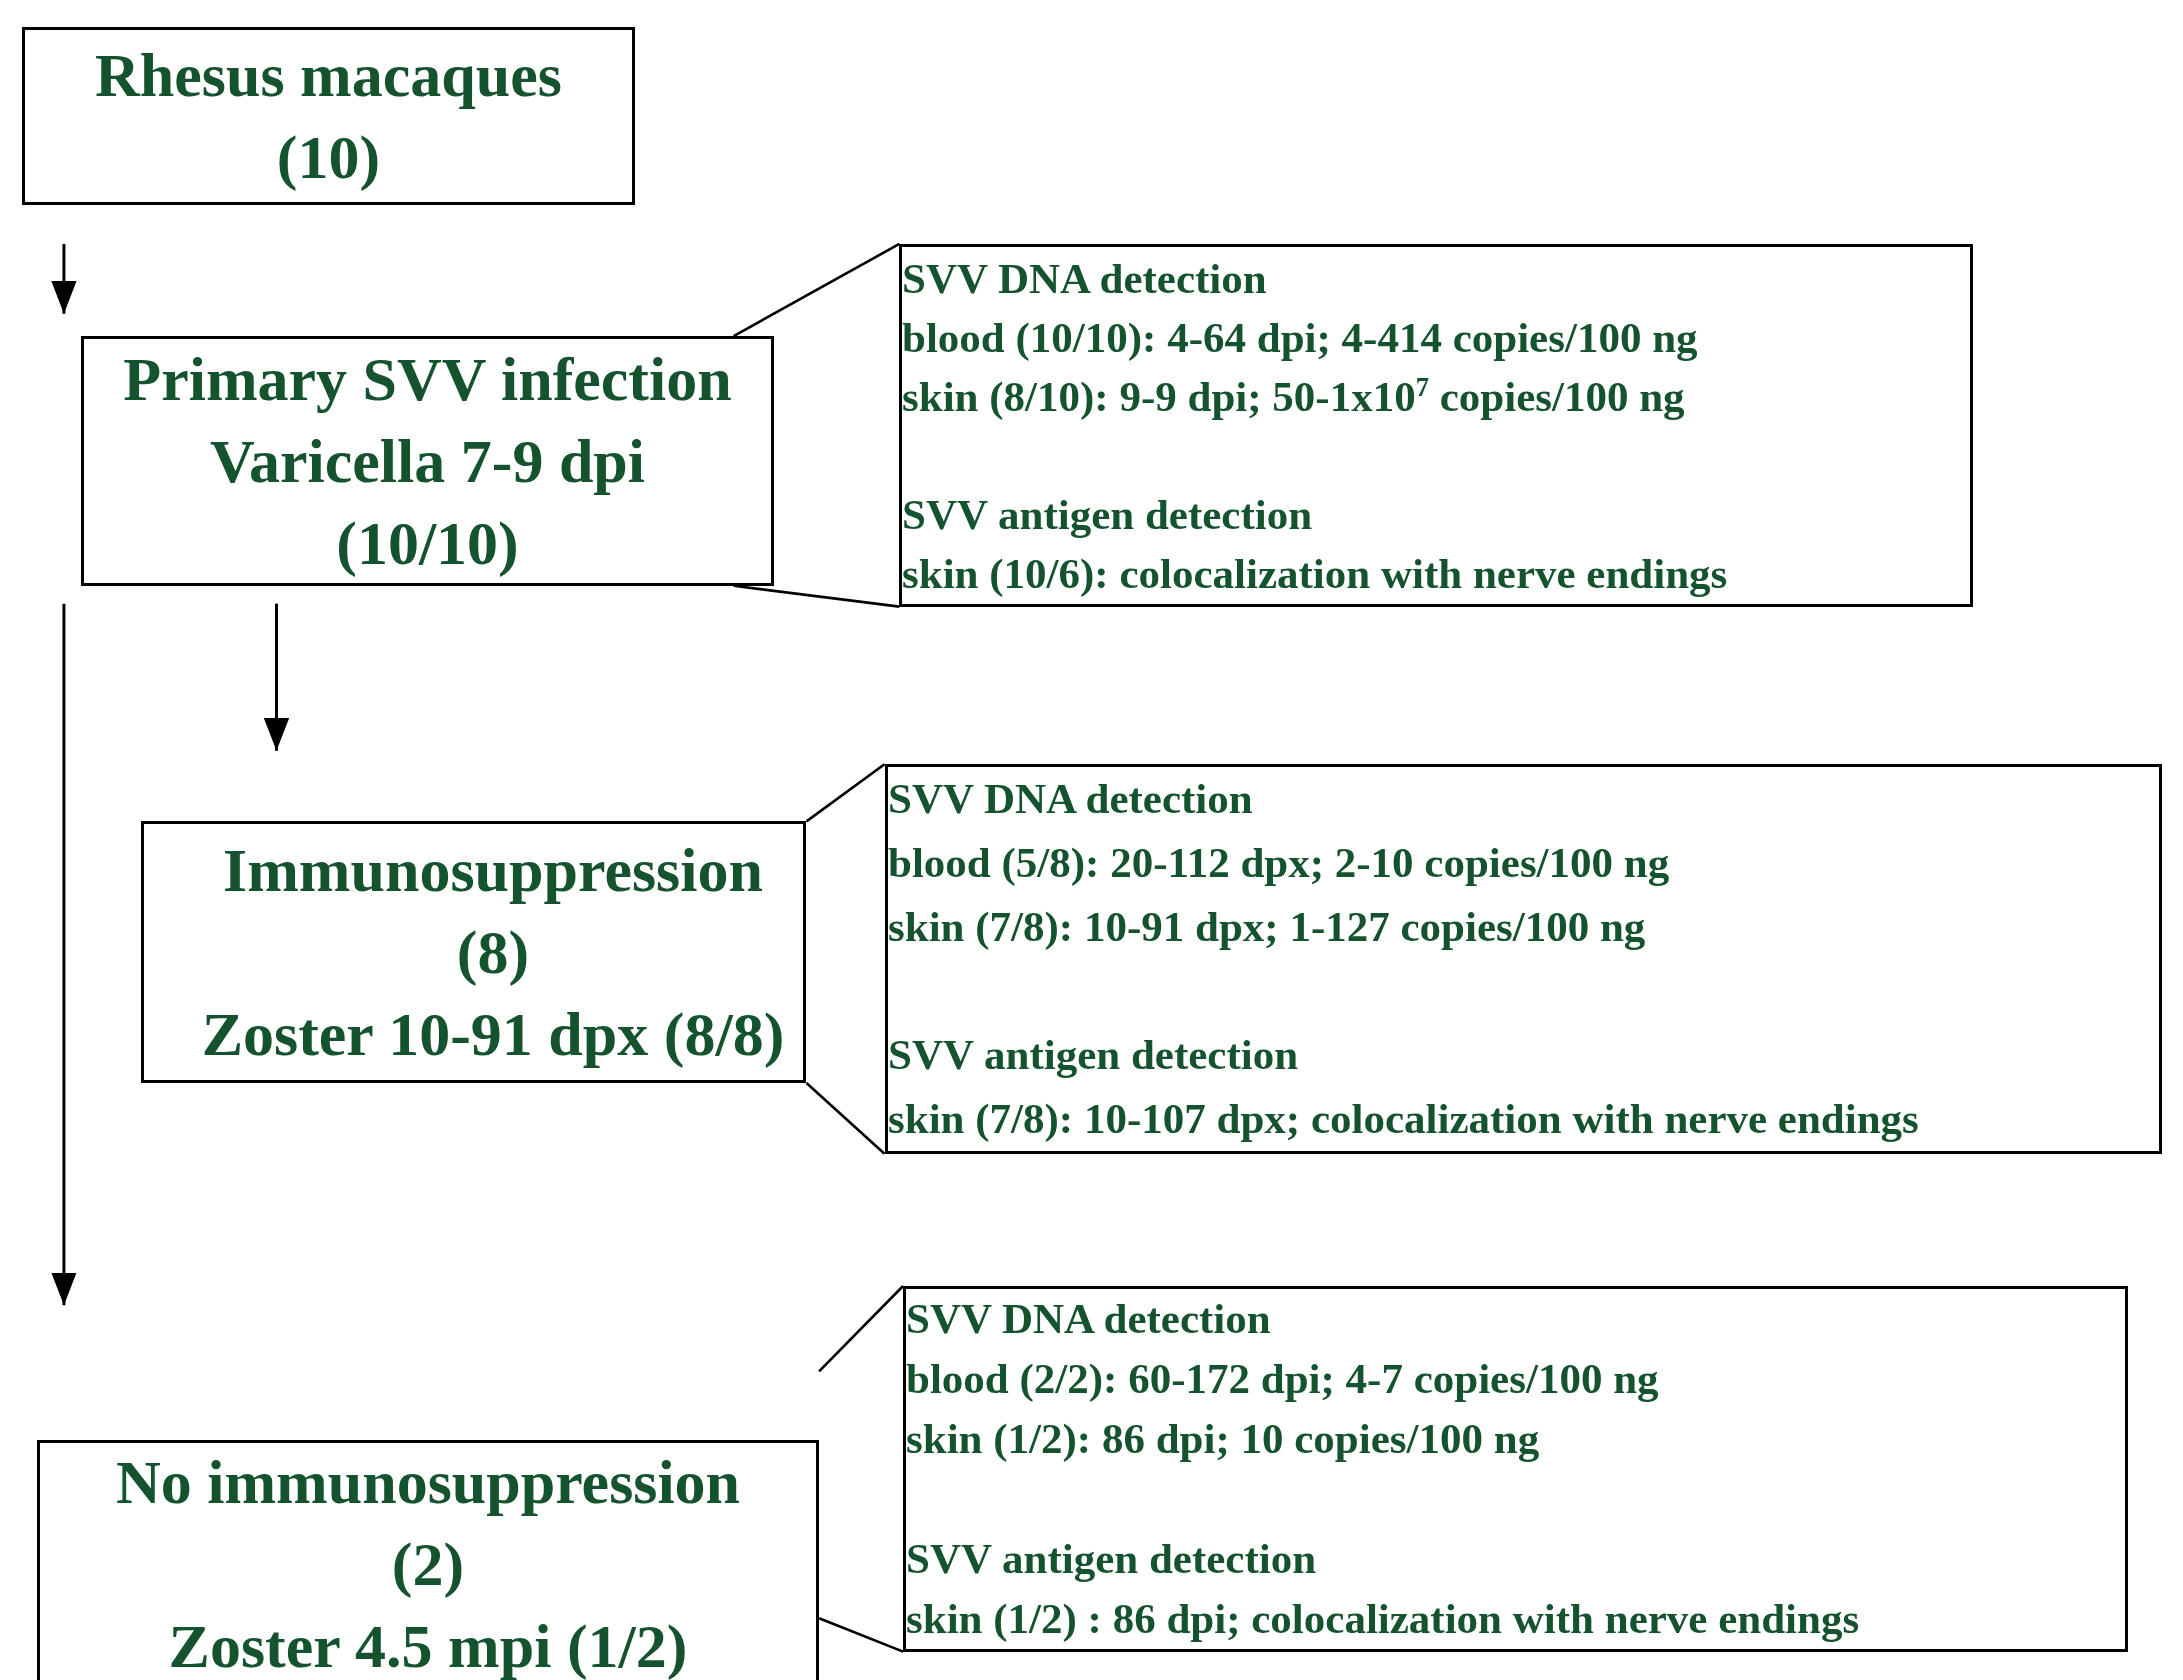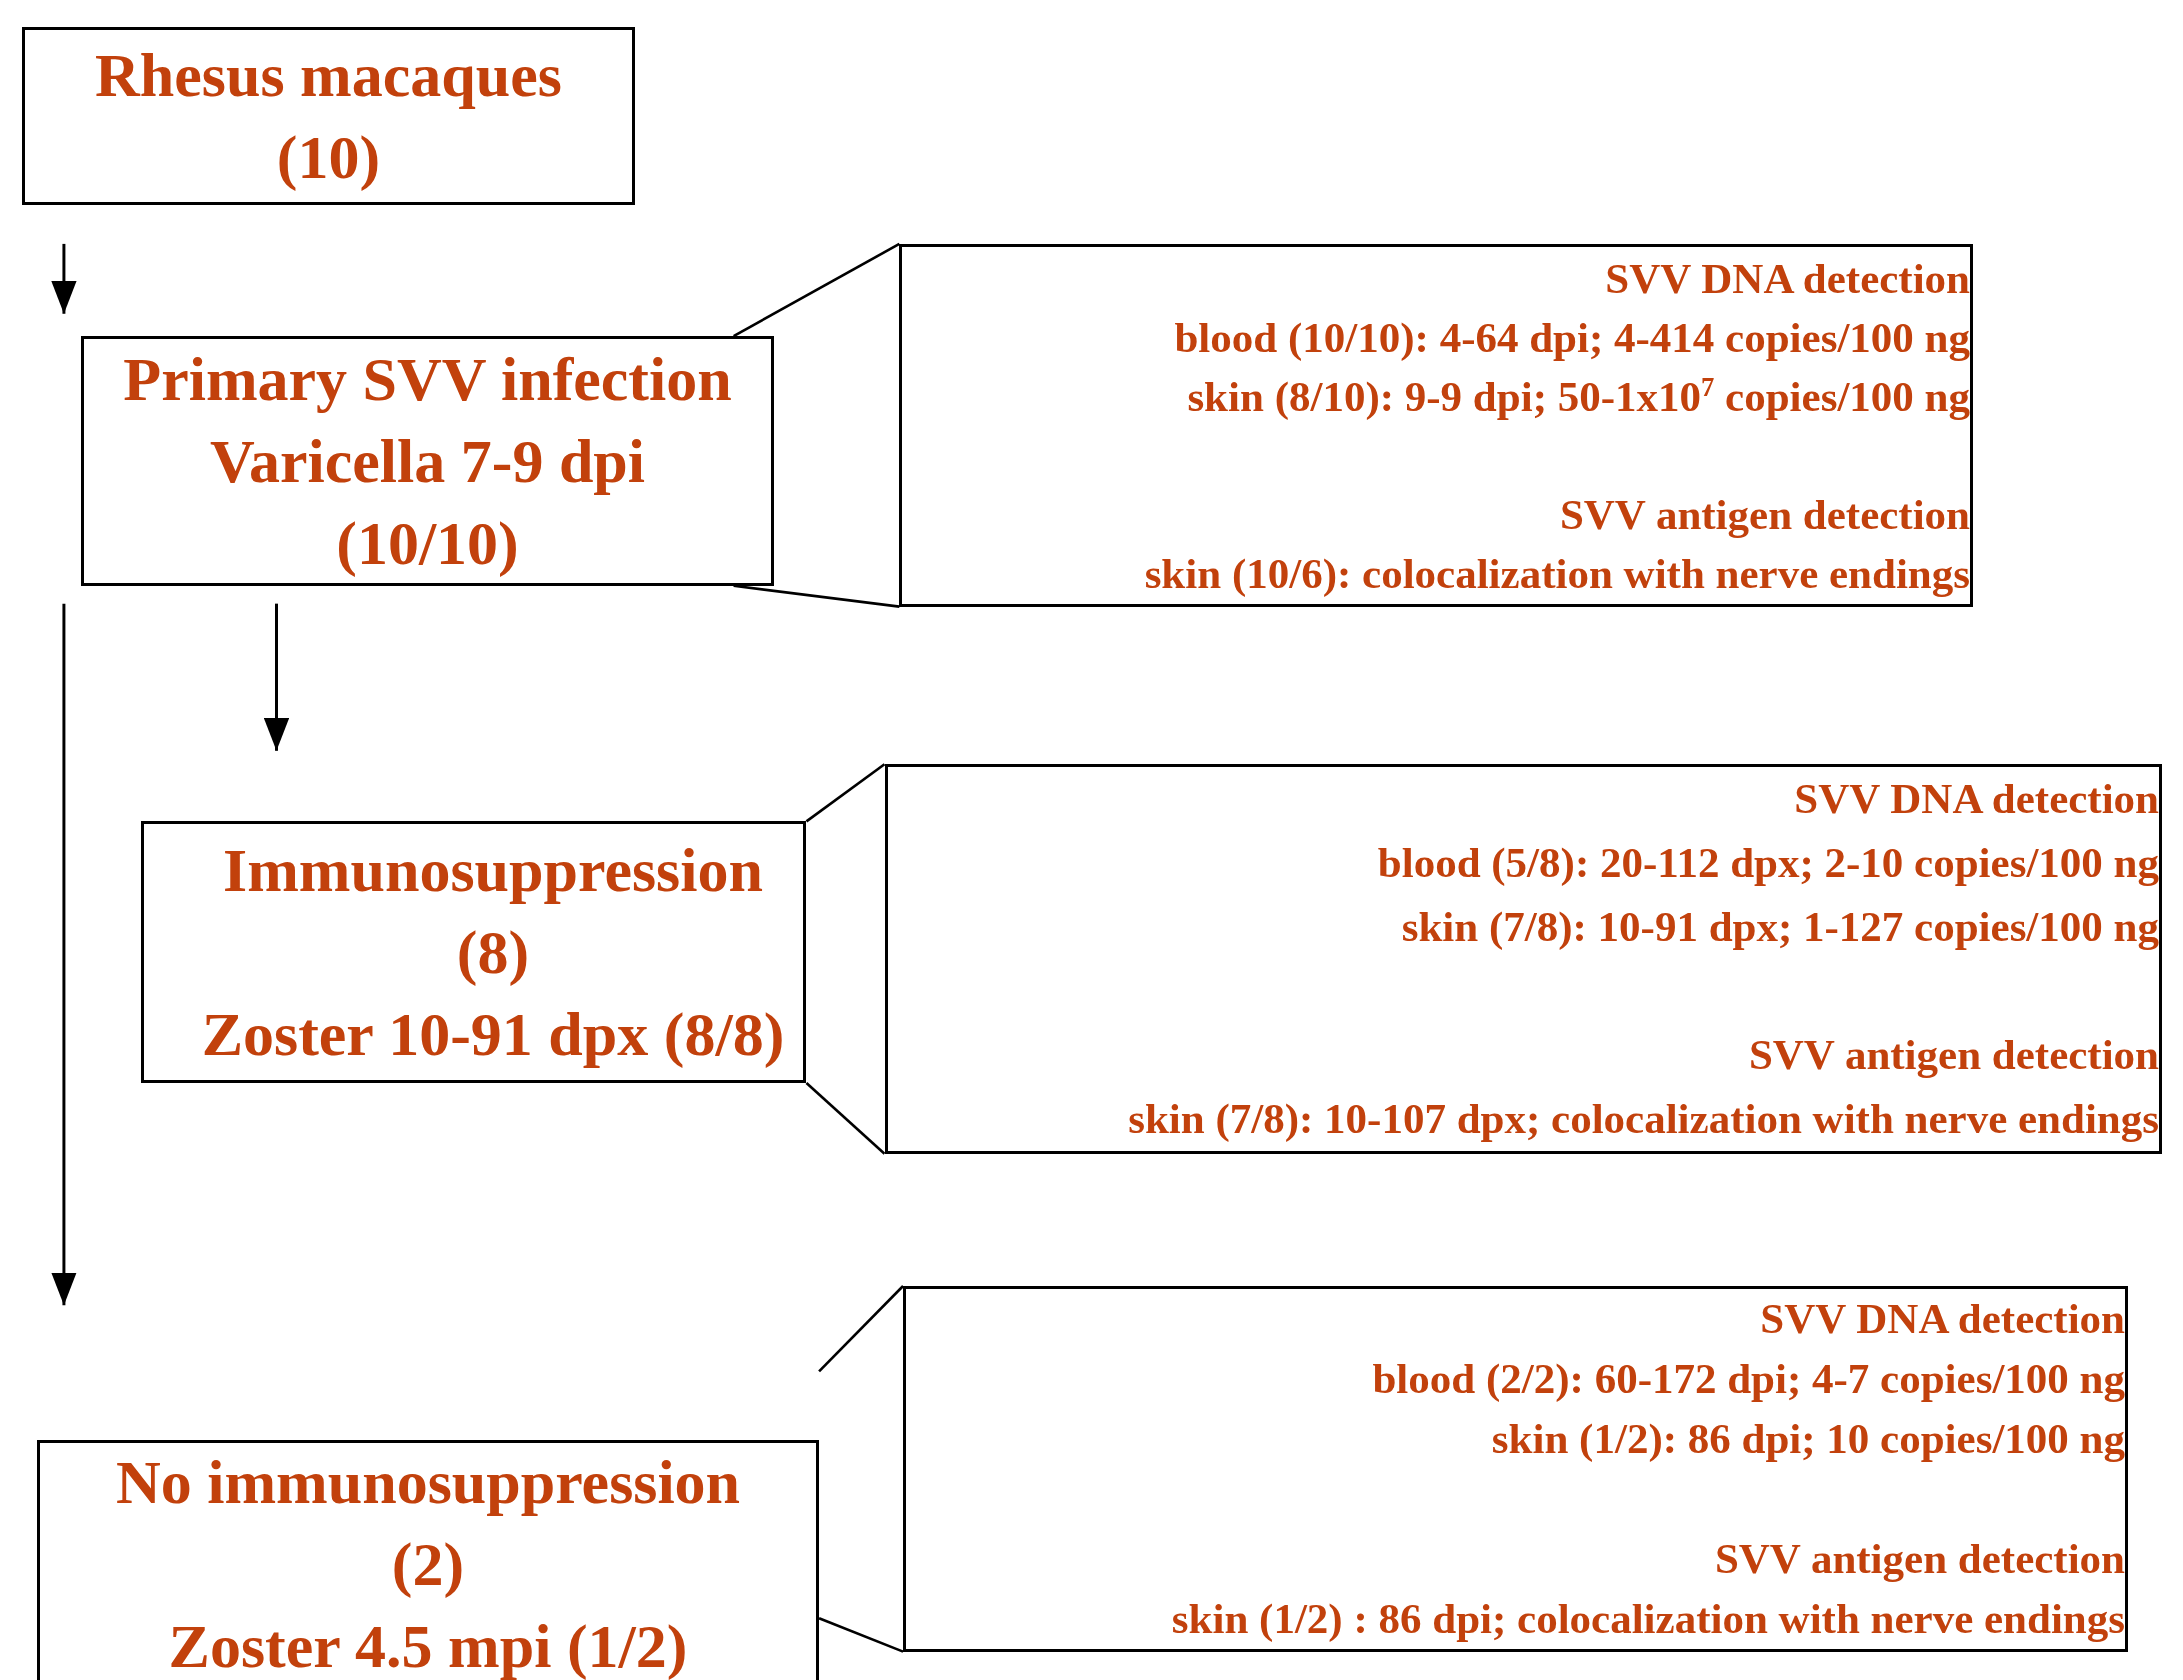--- a/index.html
+++ b/index.html
@@ -7,21 +7,21 @@
     padding: 0;
     background: #ffffff;
   }
   .canvas {
     position: relative;
     width: 2183px;
     height: 1680px;
     background: #ffffff;
     font-family: "Liberation Serif", "DejaVu Serif", serif;
     font-weight: bold;
-    color: #c2410c;
+    color: #14532d;
     overflow: hidden;
   }
   .lines-layer {
     position: absolute;
     left: 0;
     top: 0;
     width: 2183px;
     height: 1680px;
   }
   .flow-box {
@@ -42,21 +42,21 @@
     white-space: nowrap;
   }
   .detail-box {
     position: absolute;
     box-sizing: border-box;
     border: 3.7px solid #000000;
     background: #ffffff;
     display: flex;
     flex-direction: column;
     justify-content: center;
-    align-items: flex-end;
+    align-items: flex-start;
     text-align: center;
     font-size: 43px;
   }
   .detail-box .dline {
     min-height: 59px;
     line-height: 59px;
     white-space: nowrap;
   }
   .detail-box.d2 .dline { min-height: 64px; line-height: 64px; }
   .detail-box.d3 .dline { min-height: 60px; line-height: 60px; }

